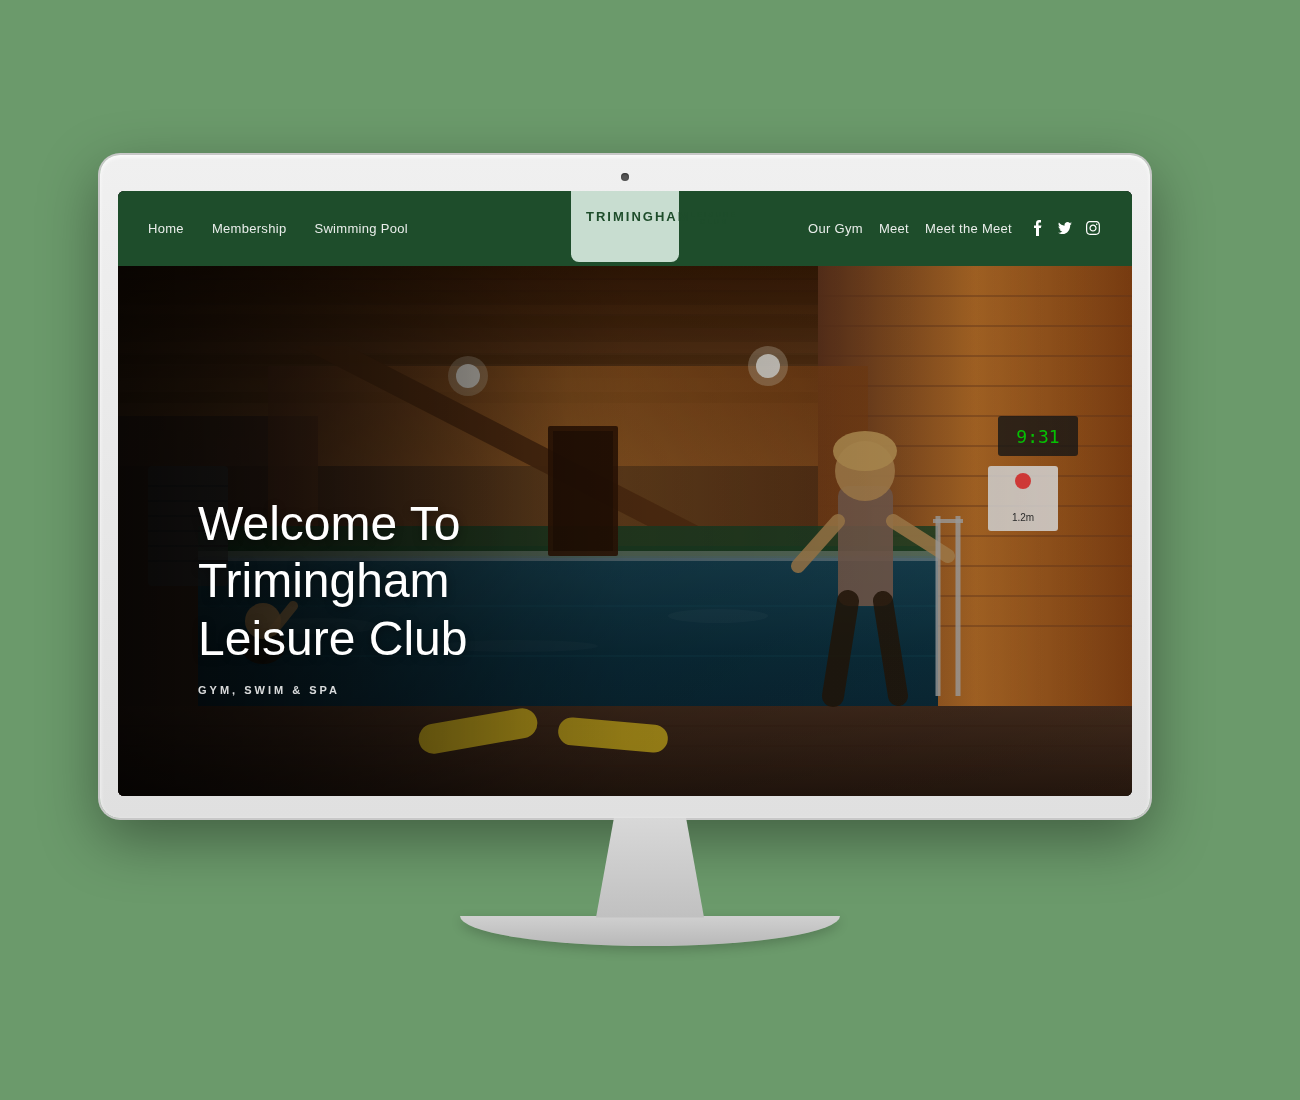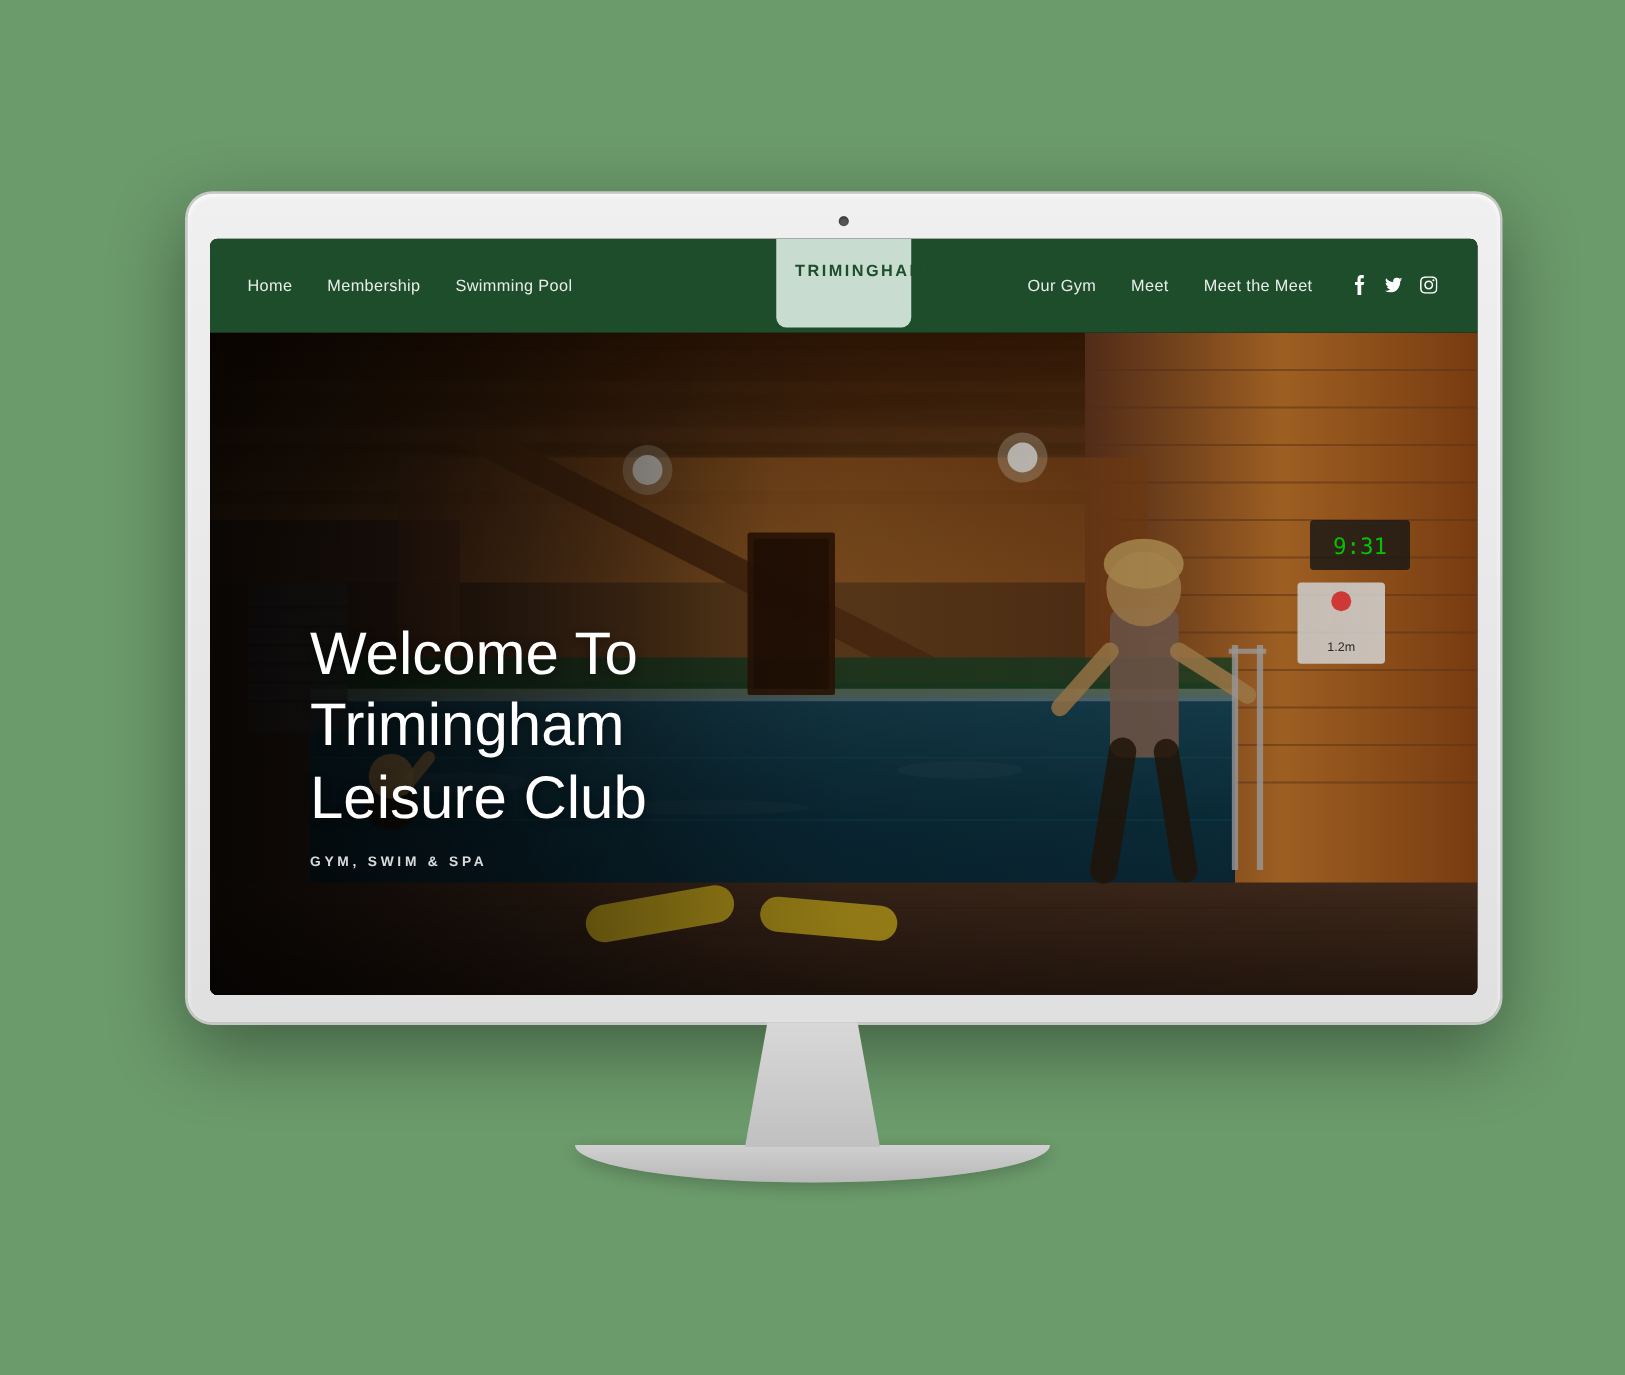--- a/index.html
+++ b/index.html
@@ -9,21 +9,21 @@
       display: flex;
       justify-content: center;
       align-items: center;
       min-height: 100vh;
       font-family: -apple-system, BlinkMacSystemFont, 'Segoe UI', sans-serif;
     }
 
     .monitor-wrapper {
       display: flex;
       flex-direction: column;
-      align-items: flex-end;
+      align-items: flex-start;
       width: 1100px;
     }
 
     .monitor-body {
       width: 1050px;
       background: linear-gradient(180deg, #f0f0f0 0%, #e0e0e0 100%);
       border-radius: 20px;
       padding: 18px 18px 22px;
       box-shadow:
         0 0 0 2px #c8c8c8,
@@ -69,21 +69,21 @@
     }
 
     .nav-left {
       display: flex;
       gap: 28px;
       align-items: center;
     }
 
     .nav-right {
       display: flex;
-      gap: 28px;
+      gap: 16px;
       align-items: center;
     }
 
     .nav-link {
       color: rgba(255,255,255,0.9);
       text-decoration: none;
       font-size: 13px;
       font-weight: 400;
       letter-spacing: 0.3px;
       cursor: pointer;

